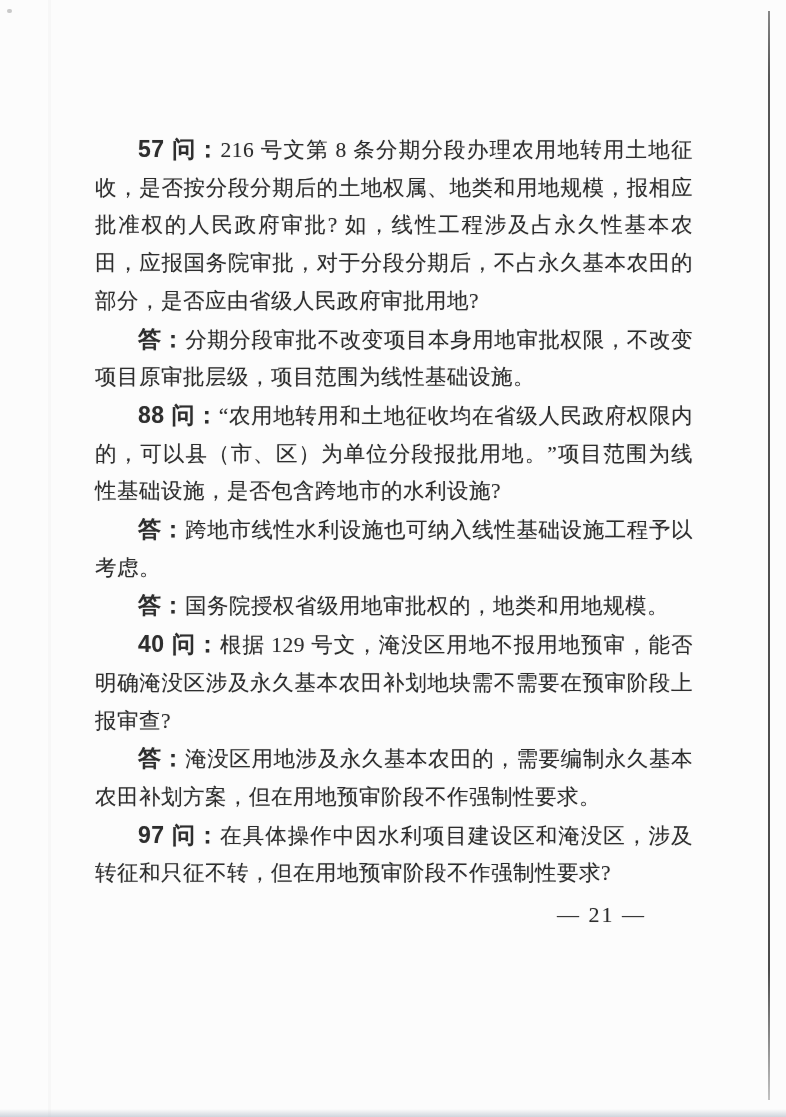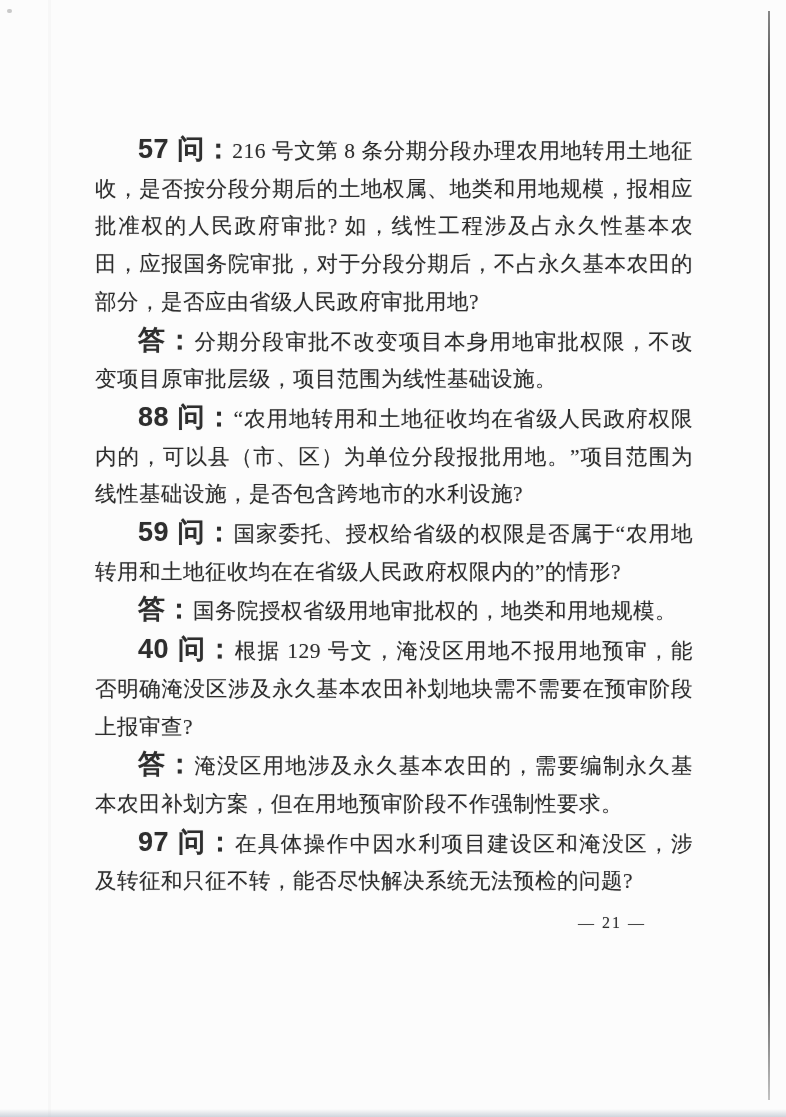--- a/index.html
+++ b/index.html
@@ -28,28 +28,28 @@
   .para {
     margin: 0;
     text-indent: 2em;
     text-align: justify;
     text-align-last: left;
     letter-spacing: 0.5px;
   }
   .qa-label {
     font-weight: bold;
     font-family: "Liberation Sans", sans-serif;
-    font-size: 27px;
+    font-size: 23px;
     margin-top: 26px;
   }
   .page-number {
     margin-top: 3px;
     text-align: right;
     padding-right: 47px;
-    font-size: 16px;
+    font-size: 22px;
     letter-spacing: 2px;
     color: var(--ink, #2e2e2e);
   }
   
   .scan-right-line {
     position: absolute;
     left: 768px;
     top: 11px;
     width: 2px;
     height: 1089px;
@@ -95,29 +95,29 @@
 <div class="scan-speck"></div>
 
 <div class="doc">
 
   <p class="para"><span class="qa-label">57 问：</span><span>216 号文第 8 条分期分段办理农用地转用土地征收，是否按分段分期后的土地权属、地类和用地规模，报相应批准权的人民政府审批? 如，线性工程涉及占永久性基本农田，应报国务院审批，对于分段分期后，不占永久基本农田的部分，是否应由省级人民政府审批用地?</span></p>
 
   <p class="para"><span class="qa-label">答：</span><span>分期分段审批不改变项目本身用地审批权限，不改变项目原审批层级，项目范围为线性基础设施。</span></p>
 
   <p class="para"><span class="qa-label">88 问：</span><span>“农用地转用和土地征收均在省级人民政府权限内的，可以县（市、区）为单位分段报批用地。”项目范围为线性基础设施，是否包含跨地市的水利设施?</span></p>
 
+  <p class="para"><span class="qa-label">答：</span><span>跨地市线性水利设施也可纳入线性基础设施工程予以考虑。</span></p>
 
-  <p class="para"><span class="qa-label">59 问：</span><span>国家委托、授权给省级的权限是否属于“农用地转用和土地征收均在在省级人民政府权限内的”的情形?</span></p>
 
   <p class="para"><span class="qa-label">答：</span><span>国务院授权省级用地审批权的，地类和用地规模。</span></p>
 
   <p class="para"><span class="qa-label">40 问：</span><span>根据 129 号文，淹没区用地不报用地预审，能否明确淹没区涉及永久基本农田补划地块需不需要在预审阶段上报审查?</span></p>
 
   <p class="para"><span class="qa-label">答：</span><span>淹没区用地涉及永久基本农田的，需要编制永久基本农田补划方案，但在用地预审阶段不作强制性要求。</span></p>
 
-  <p class="para"><span class="qa-label">97 问：</span><span>在具体操作中因水利项目建设区和淹没区，涉及转征和只征不转，能否尽快解决系统无法预检的问题?</span></p>
+  <p class="para"><span class="qa-label">97 问：</span><span>在具体操作中因水利项目建设区和淹没区，涉及转征和只征不转，但在用地预审阶段不作强制性要求?</span></p>
 
 
   <div class="page-number">— 21 —</div>
 </div>
 
 <div class="scan-right-line"></div>
 <div class="scan-bottom-band"></div>
 
 </body></html>

